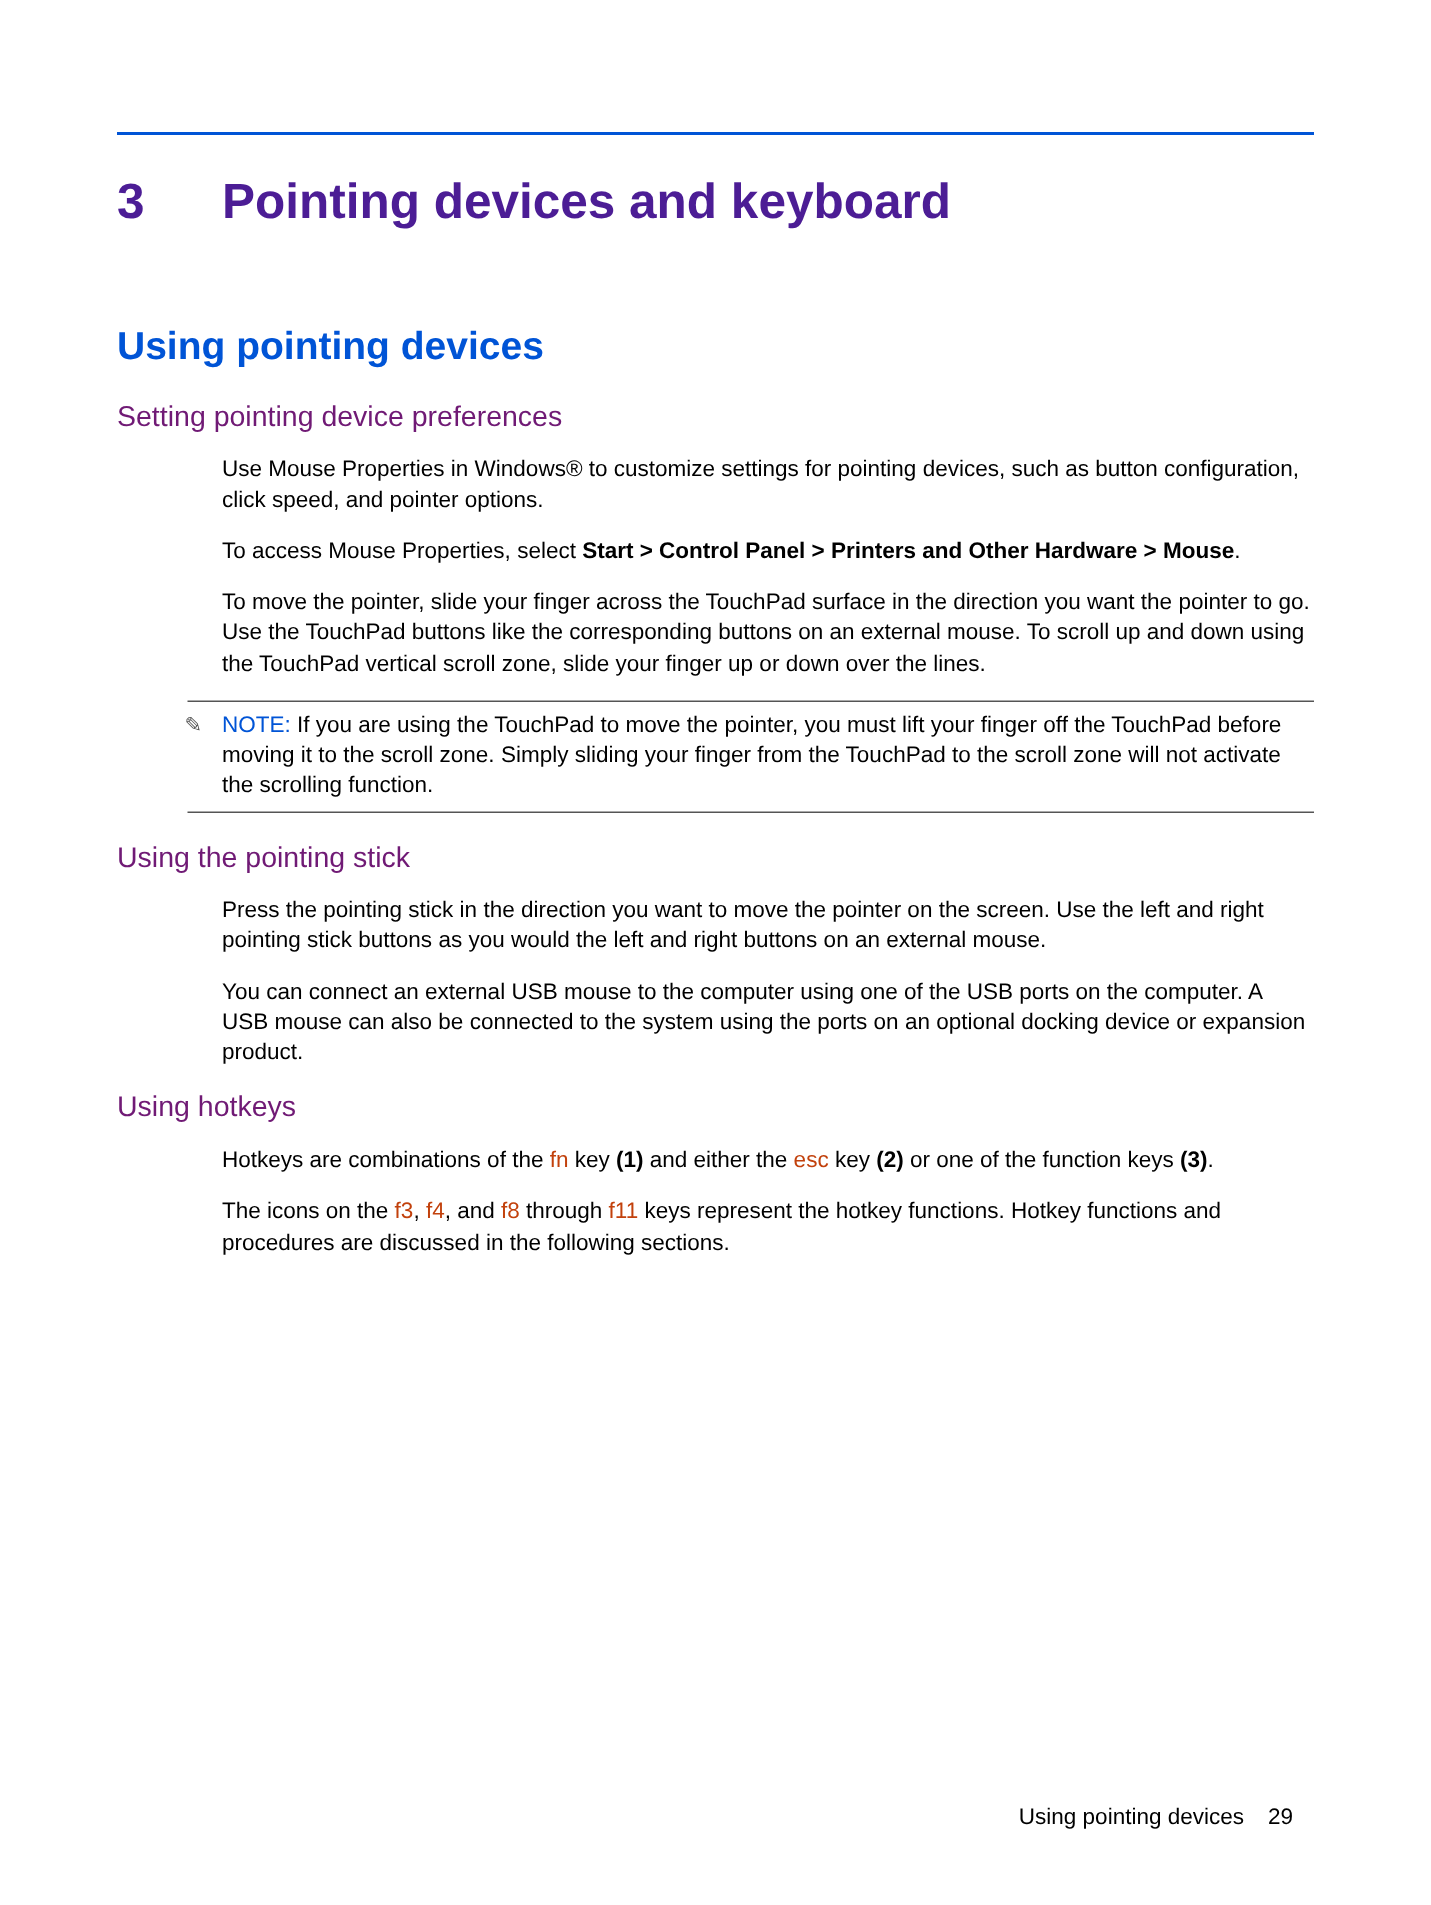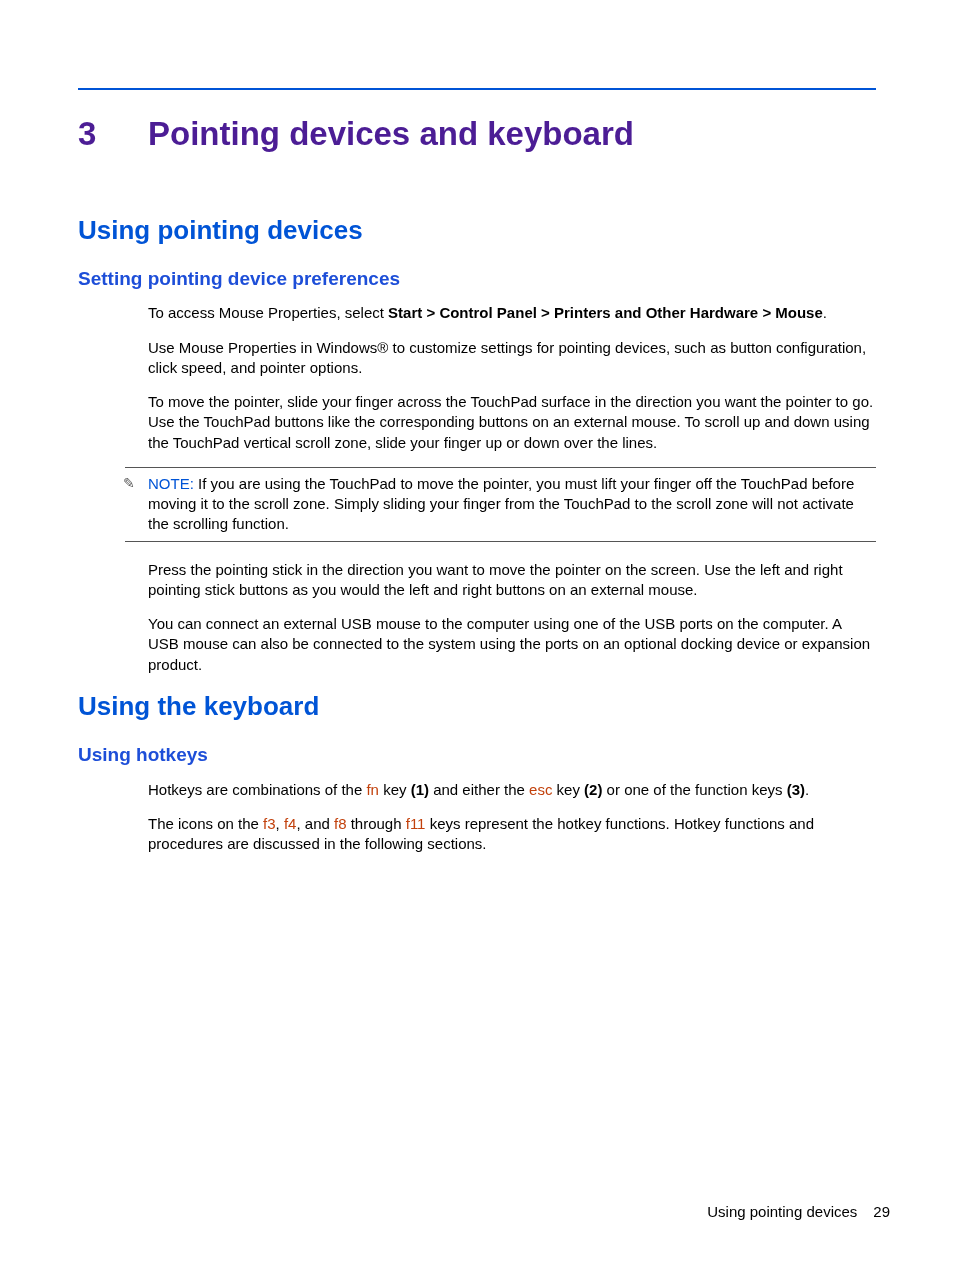--- a/index.html
+++ b/index.html
@@ -29,23 +29,23 @@
     margin: 0 0 56px 0;
   }
   .chnum { display:inline-block; width:70px; }
   h2.section {
     color: #0054d6;
     font-size: 26px;
     font-weight: bold;
     margin: 0 0 18px 0;
   }
   h3.sub {
-    color: #1d4ed8;
+    color: #701a75;
     font-size: 19px;
-    font-weight: bold;
+    font-weight: normal;
     margin: 0 0 12px 0;
   }
   .body-block {
     margin-left: 70px;
     margin-bottom: 14px;
   }
   .gap-lg { margin-top: 24px; }
   .gap-md { margin-top: 20px; }
   .note-box {
     border-top: 1px solid #555;
@@ -59,57 +59,57 @@
   .note-icon {
     position:absolute;
     left:-2px; top:6px;
     font-size:14px; color:#555;
   }
   .key { color:#c2410c; }
   b { font-weight:bold; }
   .footer {
     position:absolute;
     bottom: 48px;
-    right: 64px;
+    right: 92px;
     font-size: 15px;
   }
   .footer .pagenum { margin-left: 16px; }
 </style>
 </head>
 <body>
 
 <div class="page">
   <div class="top-rule"></div>
 
   <h1 class="chapter">
     <span class="chnum">3</span><span>Pointing devices and keyboard</span>
   </h1>
 
   <h2 class="section">Using pointing devices</h2>
 
   <h3 class="sub">Setting pointing device preferences</h3>
+  <div class="body-block">Use Mouse Properties in Windows® to customize settings for pointing devices, such as button configuration, click speed, and pointer options.</div>
   <div class="body-block">
     <span>To access Mouse Properties, select </span><b>Start &gt; Control Panel &gt; Printers and Other Hardware &gt; Mouse</b><span>.</span>
   </div>
-  <div class="body-block">Use Mouse Properties in Windows® to customize settings for pointing devices, such as button configuration, click speed, and pointer options.</div>
 
   <div class="body-block">To move the pointer, slide your finger across the TouchPad surface in the direction you want the pointer to go. Use the TouchPad buttons like the corresponding buttons on an external mouse. To scroll up and down using the TouchPad vertical scroll zone, slide your finger up or down over the lines.</div>
   <div class="note-box">
     <span class="note-icon">✎</span>
     <div class="note-inner">
       <span class="note-label">NOTE:</span>
       <span> </span><span>If you are using the TouchPad to move the pointer, you must lift your finger off the TouchPad before moving it to the scroll zone. Simply sliding your finger from the TouchPad to the scroll zone will not activate the scrolling function.</span>
     </div>
   </div>
 
+  <h3 class="sub">Using the pointing stick</h3>
   <div class="body-block">Press the pointing stick in the direction you want to move the pointer on the screen. Use the left and right pointing stick buttons as you would the left and right buttons on an external mouse.</div>
 
   <div class="body-block">You can connect an external USB mouse to the computer using one of the USB ports on the computer. A USB mouse can also be connected to the system using the ports on an optional docking device or expansion product.</div>
 
-  <h2 class="section gap-lg">Using the keyboard</h2>
 
   <h3 class="sub">Using hotkeys</h3>
   <div class="body-block">
     <span>Hotkeys are combinations of the </span><span class="key">fn</span><span> key </span><b>(1)</b><span> and either the </span><span class="key">esc</span><span> key </span><b>(2)</b><span> or one of the function keys </span><b>(3)</b><span>.</span>
   </div>
   <div class="body-block">
     <span>The icons on the </span><span class="key">f3</span><span>, </span><span class="key">f4</span><span>, and </span><span class="key">f8</span><span> through </span><span class="key">f11</span><span> keys represent the hotkey functions. Hotkey functions and procedures are discussed in the following sections.</span>
   </div>
 
   <div class="footer">

